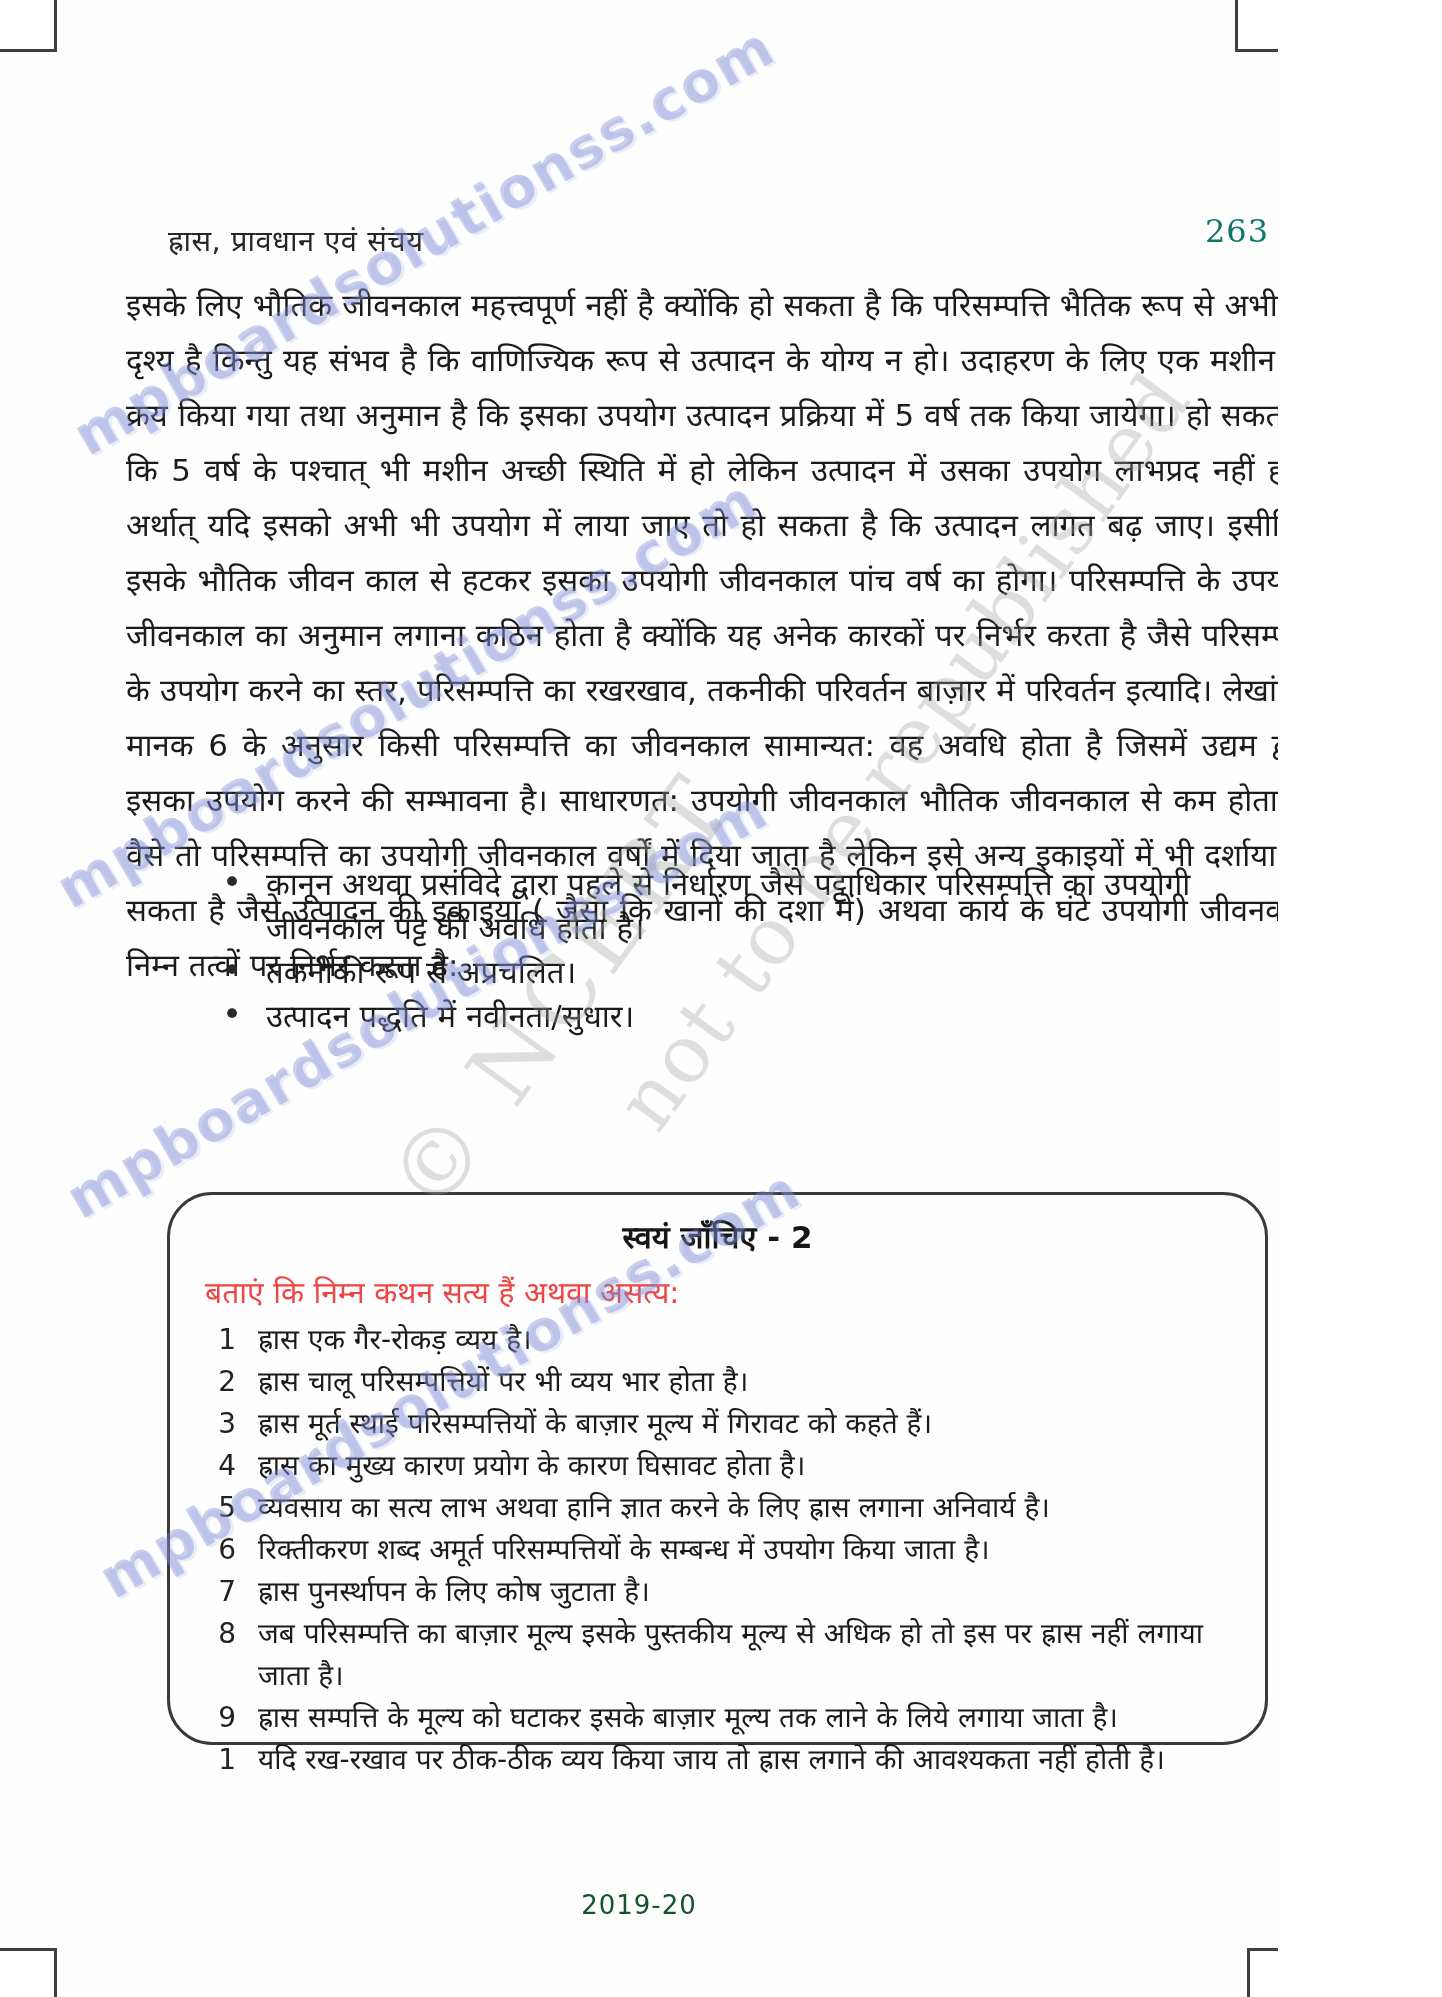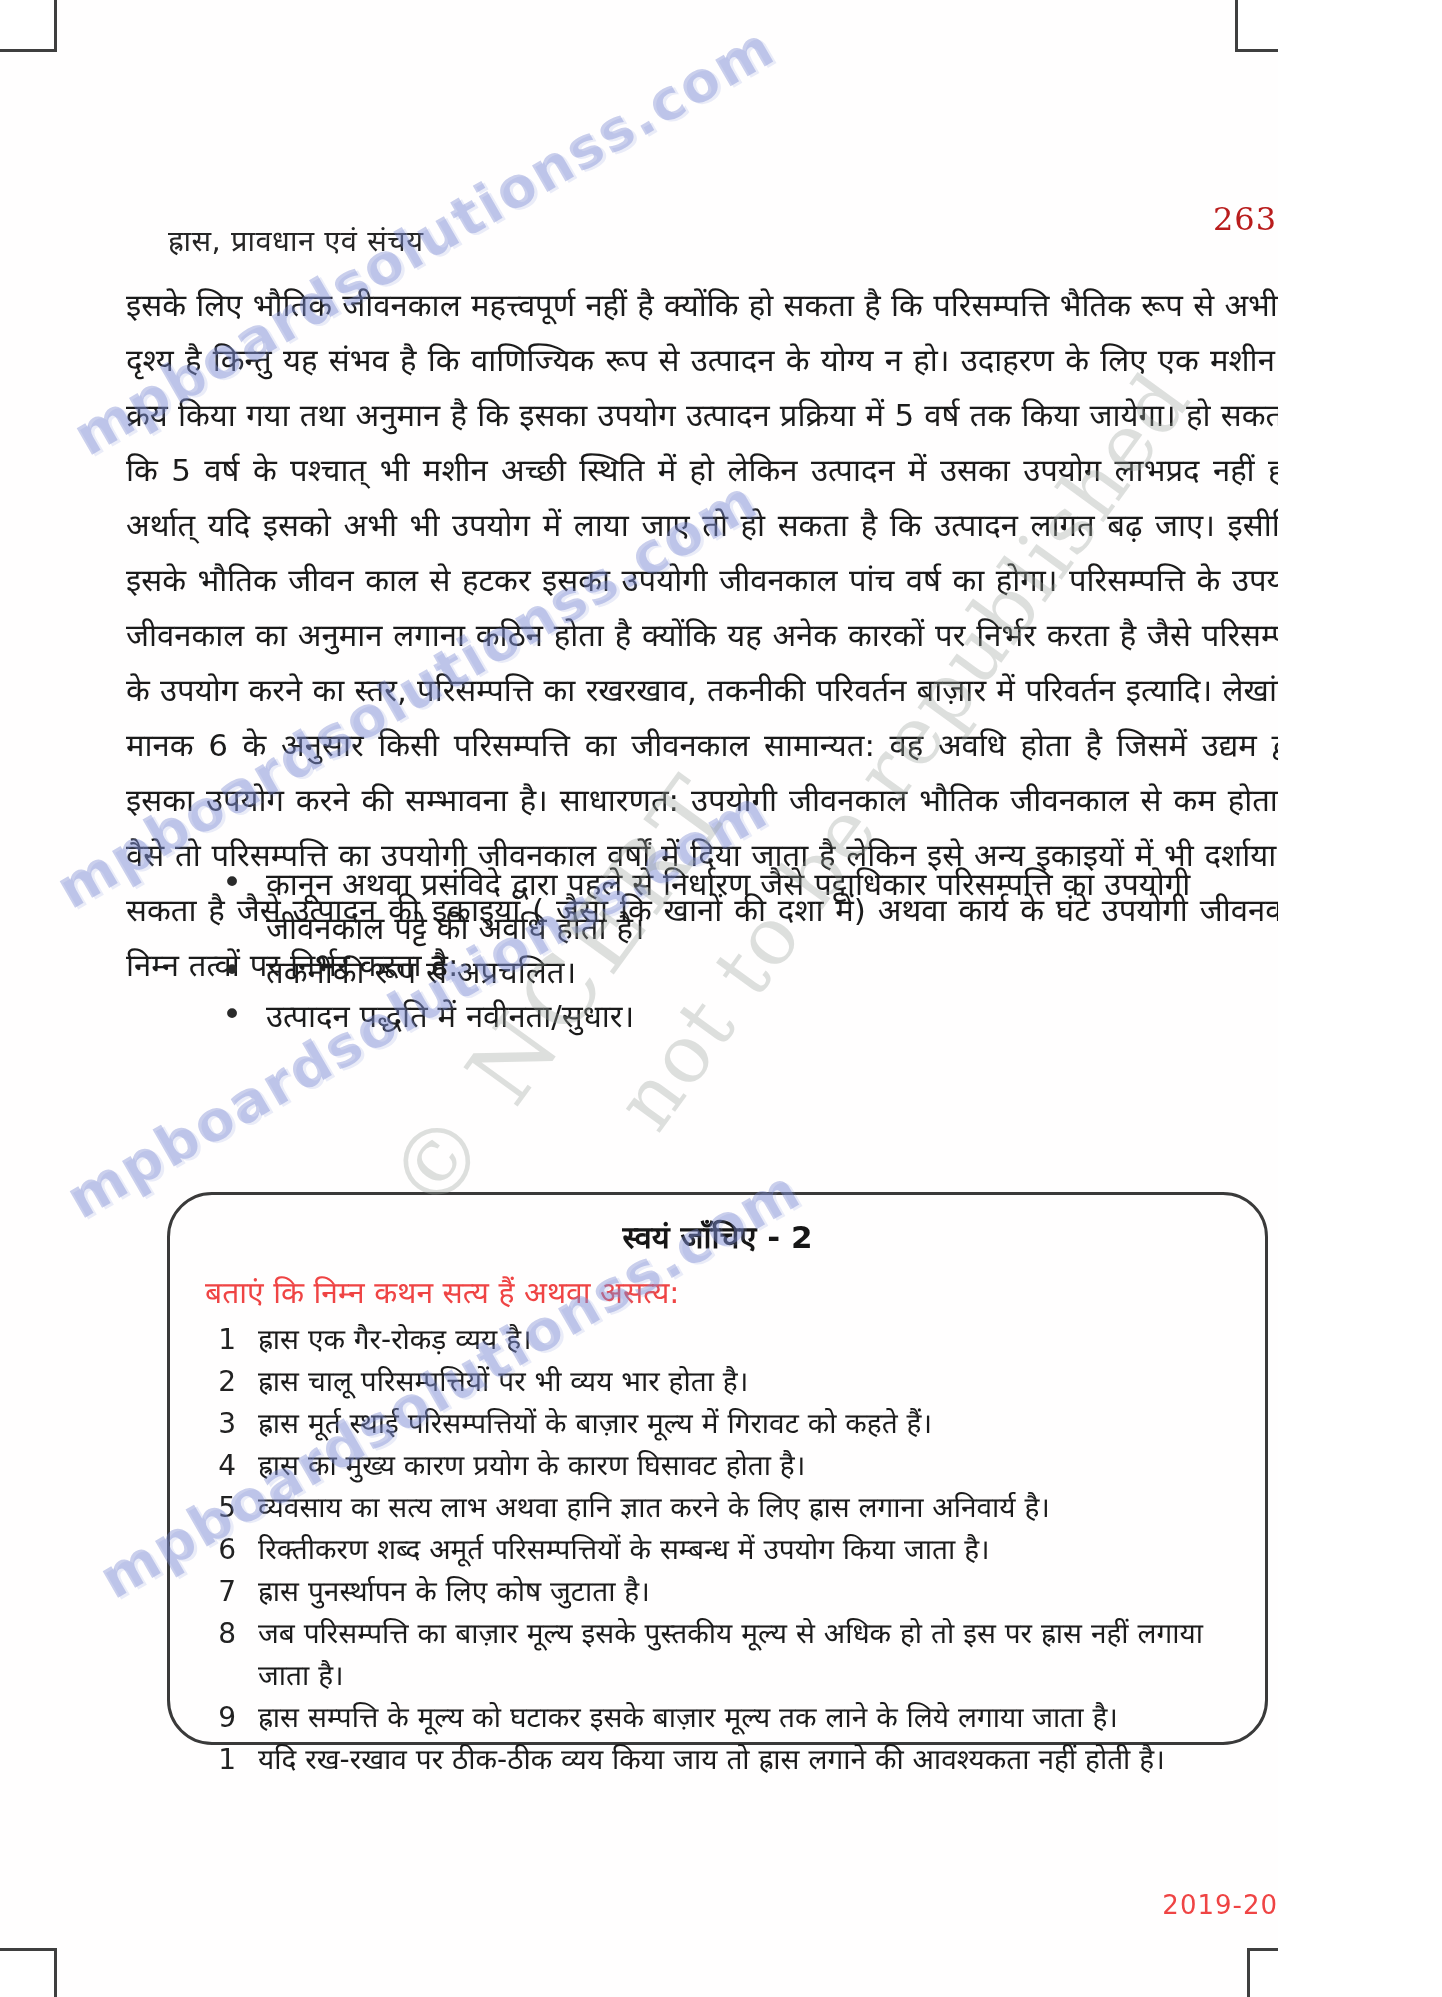--- a/index.html
+++ b/index.html
@@ -16,23 +16,23 @@
   .corner.tl{left:0;top:0;width:54px;height:49px;border-right:3px solid #3f3f3f;border-bottom:3px solid #3f3f3f;}
   .corner.tr{right:0;top:0;width:40px;height:49px;border-left:3px solid #3f3f3f;border-bottom:3px solid #3f3f3f;}
   .corner.bl{left:0;bottom:0;width:54px;height:46px;border-right:3px solid #3f3f3f;border-top:3px solid #3f3f3f;}
   .corner.br{right:0;bottom:0;width:28px;height:46px;border-left:3px solid #3f3f3f;border-top:3px solid #3f3f3f;}
 
   .running-head{
     position:absolute;left:168px;top:220px;
     font-size:29px;color:#262626;letter-spacing:0.5px;
   }
   .page-num{
-    position:absolute;left:1205px;top:200px;width:80px;
+    position:absolute;left:1205px;top:212px;width:80px;
     font-family:"DejaVu Serif", serif;
-    font-size:32px;color:#b91c1c;text-align:center;letter-spacing:1px;
+    font-size:32px;color:#0f766e;letter-spacing:1px;
   }
   .para{
     position:absolute;left:126px;top:278px;width:1192px;
     font-size:31px;line-height:55px;
     text-align:justify;text-justify:inter-word;
   }
   .bullets{
     position:absolute;left:220px;top:862px;width:1078px;
     margin:0;padding:0;list-style:none;
   }
@@ -61,21 +61,21 @@
     font-size:30px;color:#ef4444;
   }
   .check-items{
     position:absolute;left:20px;top:124px;width:1050px;
   }
   .check-row{display:flex;align-items:flex-start;font-size:28px;line-height:42px;}
   .check-row .num{width:46px;text-align:right;flex:none;color:#222;}
   .check-row .txt{margin-left:22px;flex:1;}
   .footer{
     position:absolute;left:0;top:1890px;width:100%;
-    text-align:right;font-size:26px;color:#ef4444;letter-spacing:1px;
+    text-align:center;font-size:26px;color:#14532d;letter-spacing:1px;
   }
   
   .wm{
     position:absolute;white-space:nowrap;pointer-events:none;
     transform-origin:left top;font-weight:bold;
   }
   .wm-site{
     font-size:56px;letter-spacing:2px;
     color:rgba(122,138,210,0.40);
     text-shadow:2px 3px 0 rgba(140,155,220,0.18);

